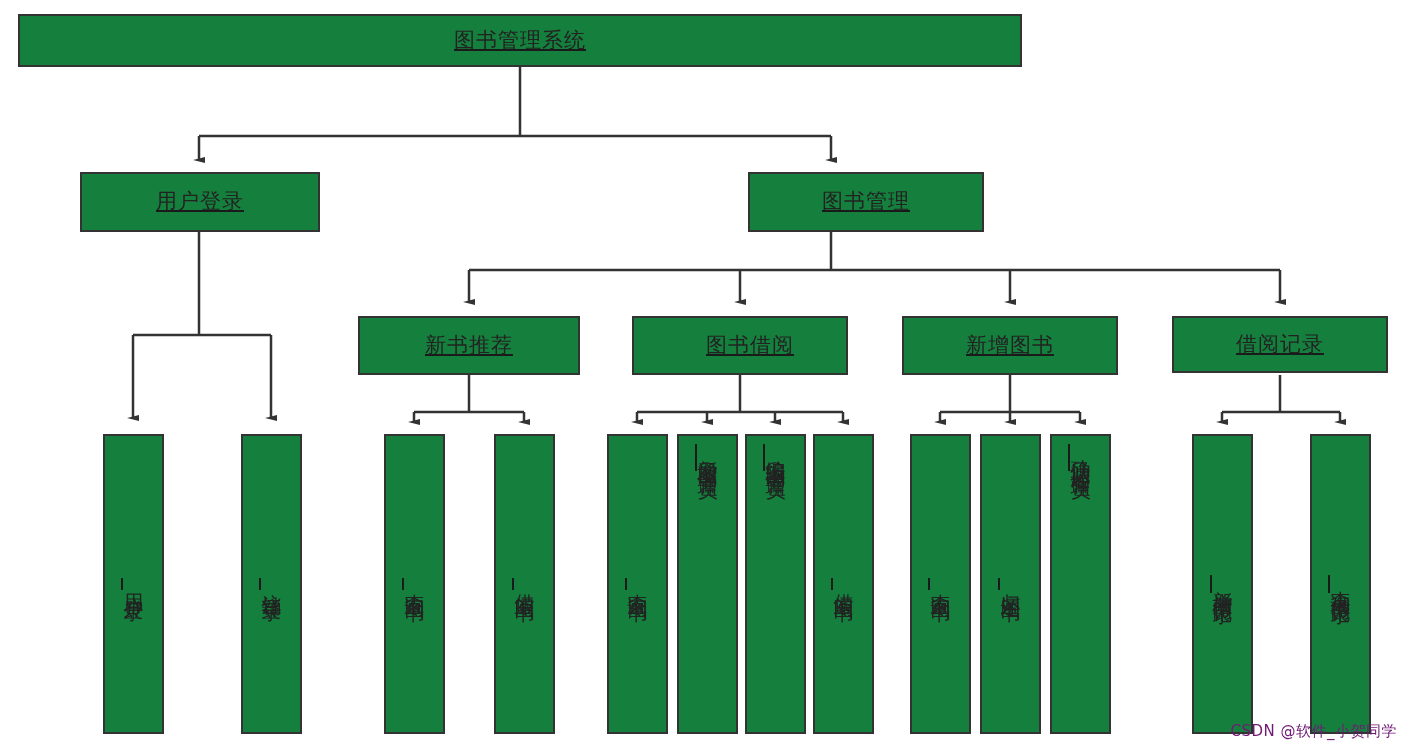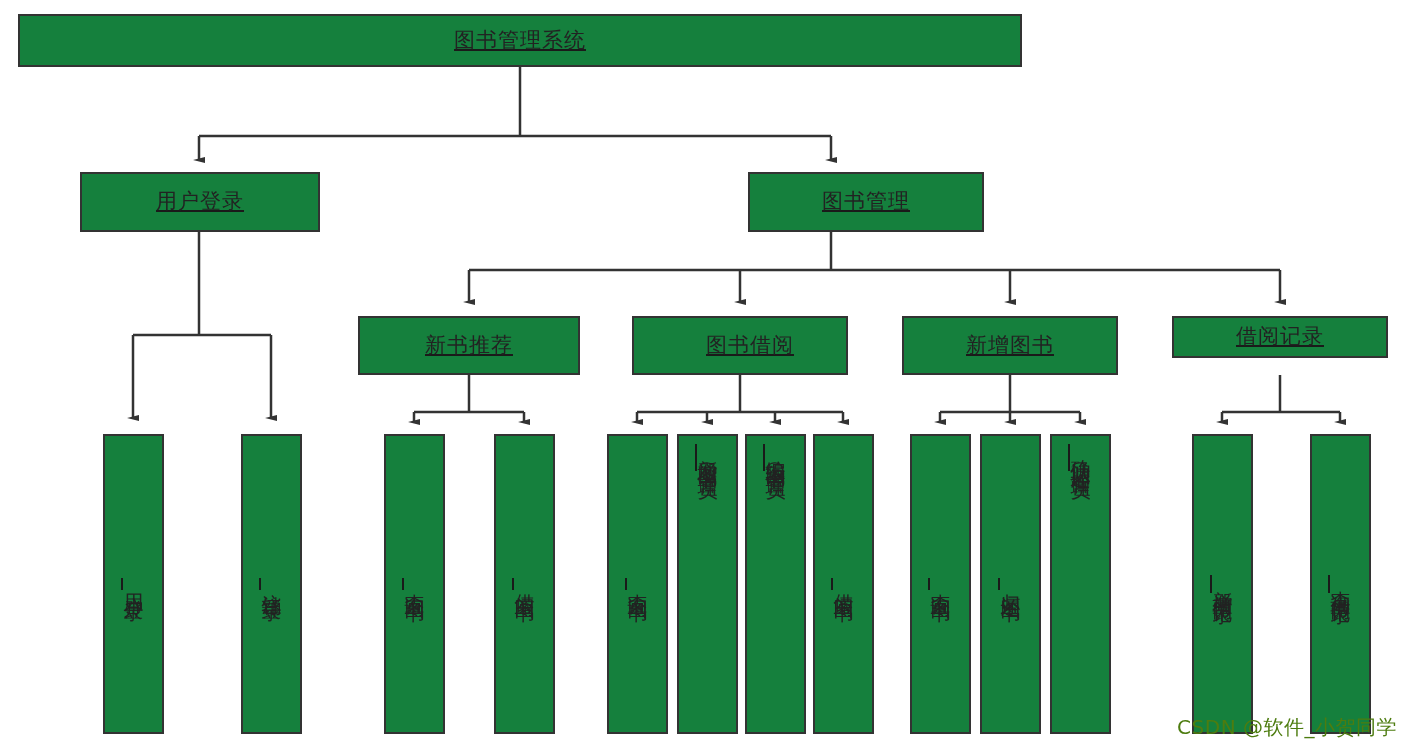--- a/index.html
+++ b/index.html
@@ -61,22 +61,22 @@
     -webkit-text-orientation: upright;
   }
   .node-v.centered {
     align-items: center;
     padding-top: 0;
   }
   .watermark {
     position: absolute;
     right: 8px;
     bottom: 6px;
-    font-size: 20px;
-    color: #4d7c0f;
+    font-size: 15px;
+    color: #701a75;
     letter-spacing: 0.5px;
     z-index: 5;
     white-space: nowrap;
   }
 </style>
 </head>
 <body>
 
 <div id="canvas">
 
@@ -143,21 +143,21 @@
 
   <div class="node node-h" style="left:358px; top:316px; width:222px; height:59px;">
     <span class="label">新书推荐</span>
   </div>
   <div class="node node-h" style="left:632px; top:316px; width:216px; height:59px;padding-left:20px;">
     <span class="label">图书借阅</span>
   </div>
   <div class="node node-h" style="left:902px; top:316px; width:216px; height:59px;">
     <span class="label">新增图书</span>
   </div>
-  <div class="node node-h" style="left:1172px; top:316px; width:216px; height:42px;">
+  <div class="node node-h" style="left:1172px; top:316px; width:216px; height:57px;">
     <span class="label">借阅记录</span>
   </div>
 
   <div class="node node-v centered" style="left:103px; top:434px; width:61px; height:300px;">
     <span class="label">用户登录</span>
   </div>
   <div class="node node-v centered" style="left:241px; top:434px; width:61px; height:300px;">
     <span class="label">注销登录</span>
   </div>
 

